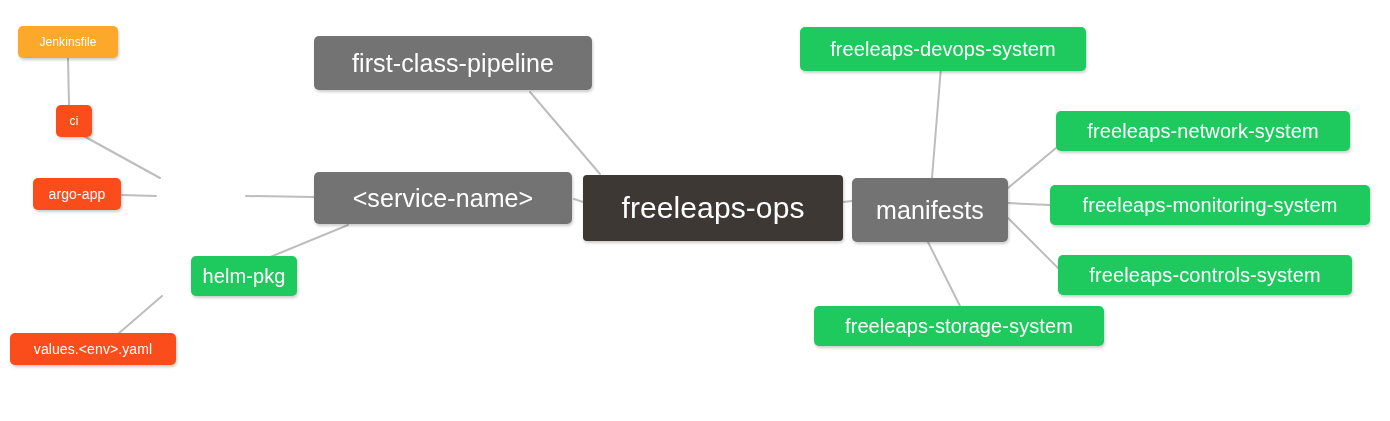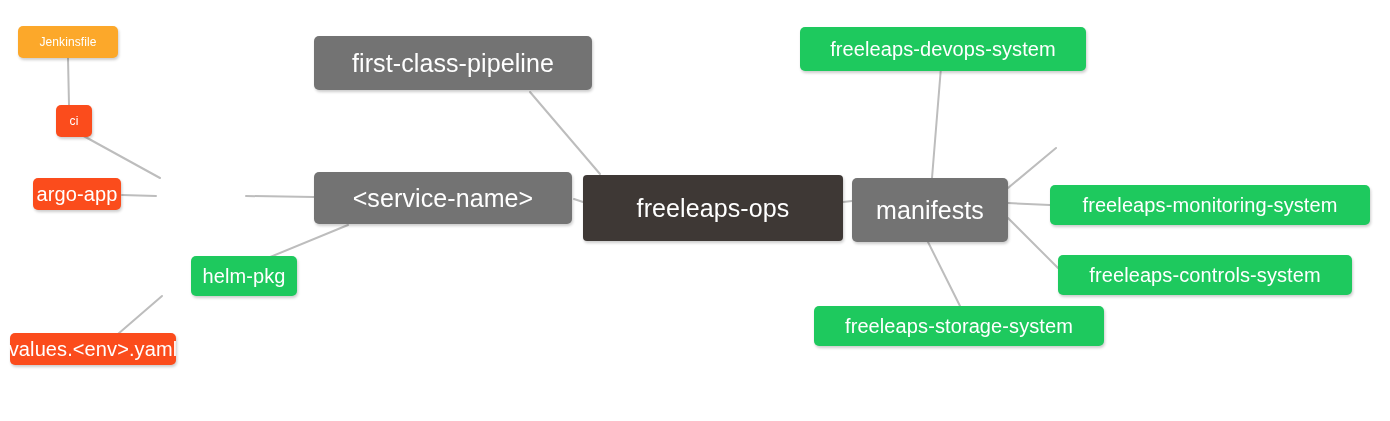--- a/index.html
+++ b/index.html
@@ -43,24 +43,24 @@
   }
   .node.root {
     background: #3e3835;
     border-radius: 4px;
   }
   .node.blue   { background: #737373; }
   .node.green  { background: #1ec95e; }
   .node.orange { background: #fca82a; }
   .node.red    { background: #fb4c1c; }
 
-  .size-root  { font-size: 25px; }
+  .size-root  { font-size: 30px; }
   .size-l1    { font-size: 25px; }
   .size-l2    { font-size: 20px; }
-  .size-l3    { font-size: 20px; }
+  .size-l3    { font-size: 14px; }
   .size-l4    { font-size: 12px; }
 </style>
 </head>
 <body>
 
 <div id="canvas">
   <svg id="edge-layer" viewBox="0 0 1390 421" preserveAspectRatio="none">
       <line x1="530" y1="92" x2="600" y2="174" stroke="#bdbdbd" stroke-width="2" stroke-linecap="round"></line>
       <line x1="574" y1="199" x2="583" y2="202" stroke="#bdbdbd" stroke-width="2" stroke-linecap="round"></line>
       <line x1="843" y1="202" x2="852" y2="201" stroke="#bdbdbd" stroke-width="2" stroke-linecap="round"></line>
@@ -79,16 +79,17 @@
 <div class="node root size-root" style="left: 583px; top: 175px; width: 260px; height: 66px;">freeleaps-ops</div>
     <div class="node blue size-l1" style="left: 314px; top: 36px; width: 278px; height: 54px;">first-class-pipeline</div>
     <div class="node blue size-l1" style="left: 314px; top: 172px; width: 258px; height: 52px;">&lt;service-name&gt;</div>
     <div class="node blue size-l1" style="left: 852px; top: 178px; width: 156px; height: 64px;">manifests</div>
     <div class="node green size-l2" style="left: 152px; top: 256px; width: 106px; height: 40px; margin-left: 39px;">helm-pkg</div>
     <div class="node red size-l4" style="left: 56px; top: 105px; width: 36px; height: 32px;">ci</div>
     <div class="node red size-l3" style="left: 33px; top: 178px; width: 88px; height: 32px;">argo-app</div>
     <div class="node orange size-l4" style="left: 18px; top: 26px; width: 100px; height: 32px;">Jenkinsfile</div>
     <div class="node red size-l3" style="left: 10px; top: 333px; width: 166px; height: 32px;">values.&lt;env&gt;.yaml</div>
     <div class="node green size-l2" style="left: 800px; top: 27px; width: 286px; height: 44px;">freeleaps-devops-system</div>
+    <div class="node green size-l2" style="left: 1056px; top: 111px; width: 294px; height: 40px;">freeleaps-network-system</div>
     <div class="node green size-l2" style="left: 1050px; top: 185px; width: 320px; height: 40px;">freeleaps-monitoring-system</div>
     <div class="node green size-l2" style="left: 1058px; top: 255px; width: 294px; height: 40px;">freeleaps-controls-system</div>
     <div class="node green size-l2" style="left: 814px; top: 306px; width: 290px; height: 40px;">freeleaps-storage-system</div>
   </div>
 
 </body></html>

